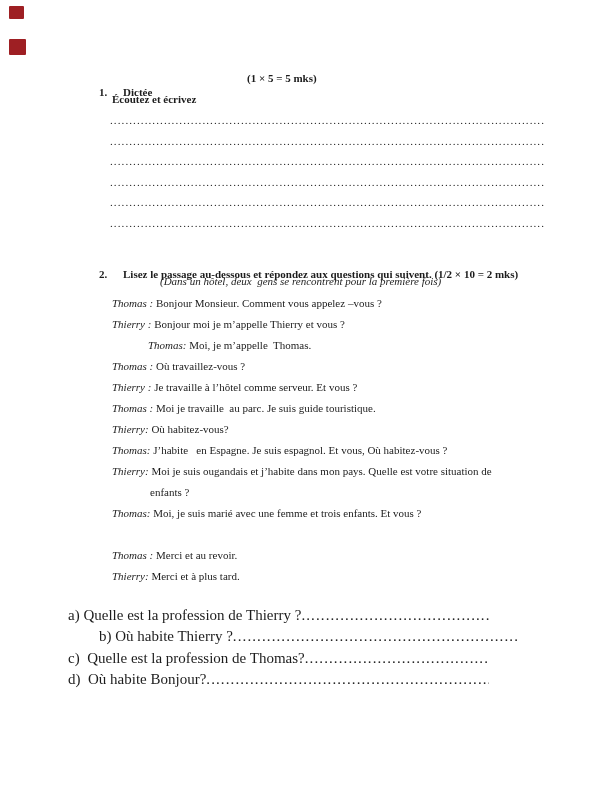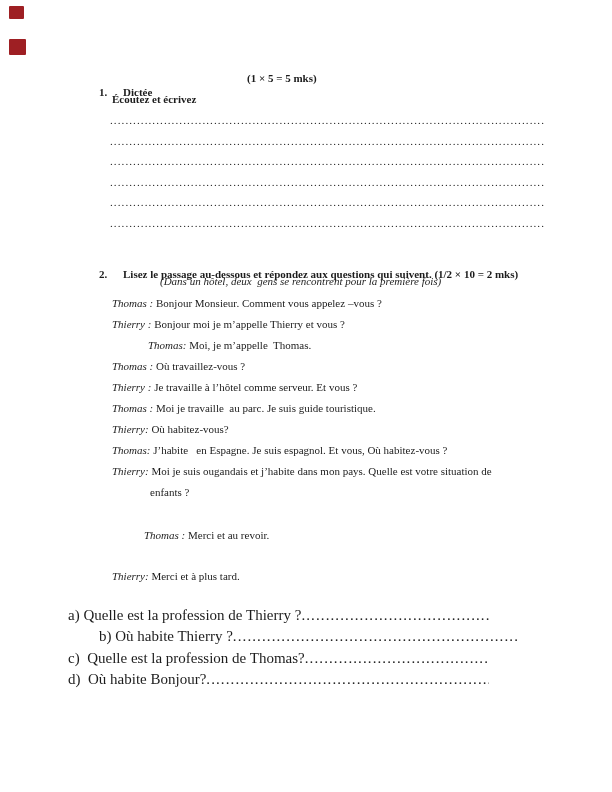--- a/index.html
+++ b/index.html
@@ -90,21 +90,22 @@
   <div class="line" style="left:112px; top:296px;"><span class="speaker">Thomas :</span><span> Bonjour Monsieur. Comment vous appelez –vous ?</span></div>
   <div class="line" style="left:112px; top:317px;"><span class="speaker">Thierry :</span><span> Bonjour moi je m’appelle Thierry et vous ?</span></div>
   <div class="line" style="left:128px; top:338px;margin-left:20px;"><span class="speaker">Thomas:</span><span> Moi, je m’appelle  Thomas.</span></div>
   <div class="line" style="left:112px; top:359px;"><span class="speaker">Thomas :</span><span> Où travaillez-vous ?</span></div>
   <div class="line" style="left:112px; top:380px;"><span class="speaker">Thierry :</span><span> Je travaille à l’hôtel comme serveur. Et vous ?</span></div>
   <div class="line" style="left:112px; top:401px;"><span class="speaker">Thomas :</span><span> Moi je travaille  au parc. Je suis guide touristique.</span></div>
   <div class="line" style="left:112px; top:422px;"><span class="speaker">Thierry:</span><span> Où habitez-vous?</span></div>
   <div class="line" style="left:112px; top:464px;"><span class="speaker">Thierry:</span><span> Moi je suis ougandais et j’habite dans mon pays. Quelle est votre situation de</span></div>
   <div class="line" style="left:112px; top:443px;"><span class="speaker">Thomas:</span><span> J’habite   en Espagne. Je suis espagnol. Et vous, Où habitez-vous ?</span></div>
   <div class="line" style="left:150px; top:485px;"><span>enfants ?</span></div>
-  <div class="line" style="left:112px; top:528px;margin-left:32px;"><span class="speaker">Thomas :</span><span> Merci et au revoir.</span></div>
+  <div class="line" style="left:112px; top:506px;"><span class="speaker">Thomas:</span><span> Moi, je suis marié avec une femme et trois enfants. Et vous ?</span></div>
+  <div class="line" style="left:112px; top:548px;"><span class="speaker">Thomas :</span><span> Merci et au revoir.</span></div>
   <div class="line" style="left:112px; top:569px;"><span class="speaker">Thierry:</span><span> Merci et à plus tard.</span></div>
 
   <div class="q-row" style="top:608px;">
     <span class="q-text">a) Quelle est la profession de Thierry ?</span>
       <span class="q-dots">........................................................................................................................................................................................................................................</span>
   </div>
   <div class="q-row" style="top:629px;padding-left:31px;">
     <span class="q-text">b) Où habite Thierry ?</span>
       <span class="q-dots">........................................................................................................................................................................................................................................</span>
   </div>

